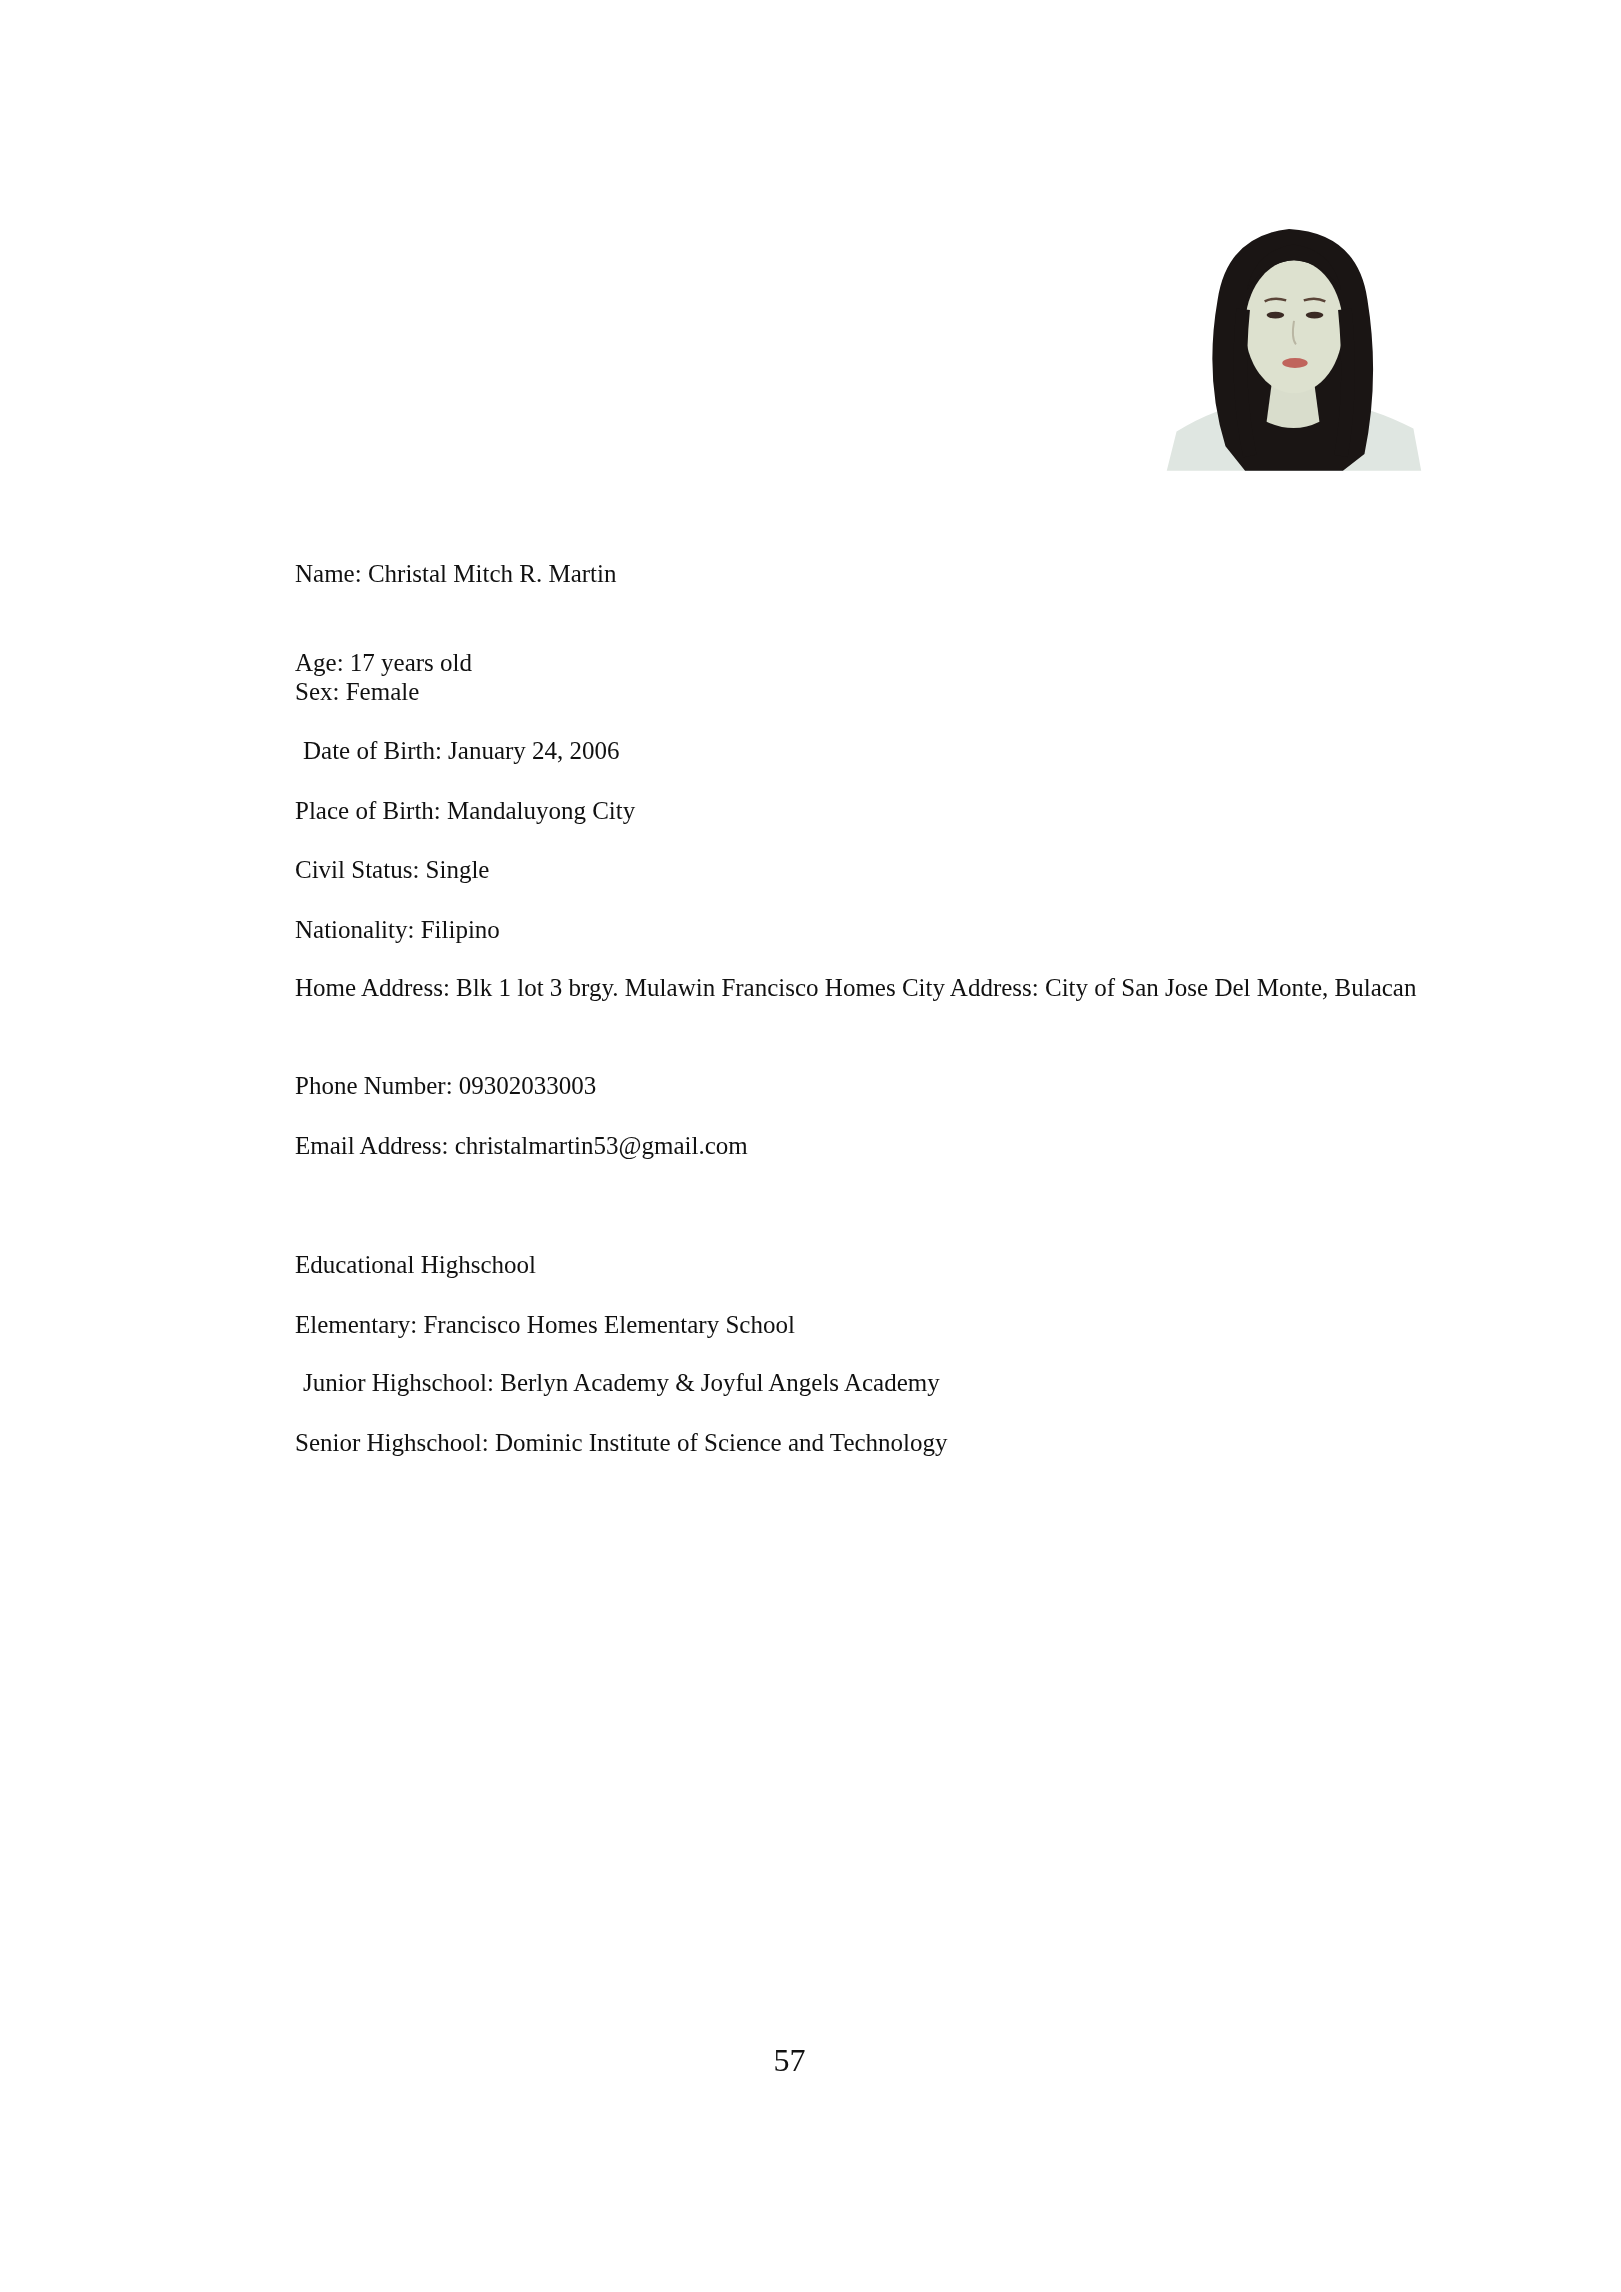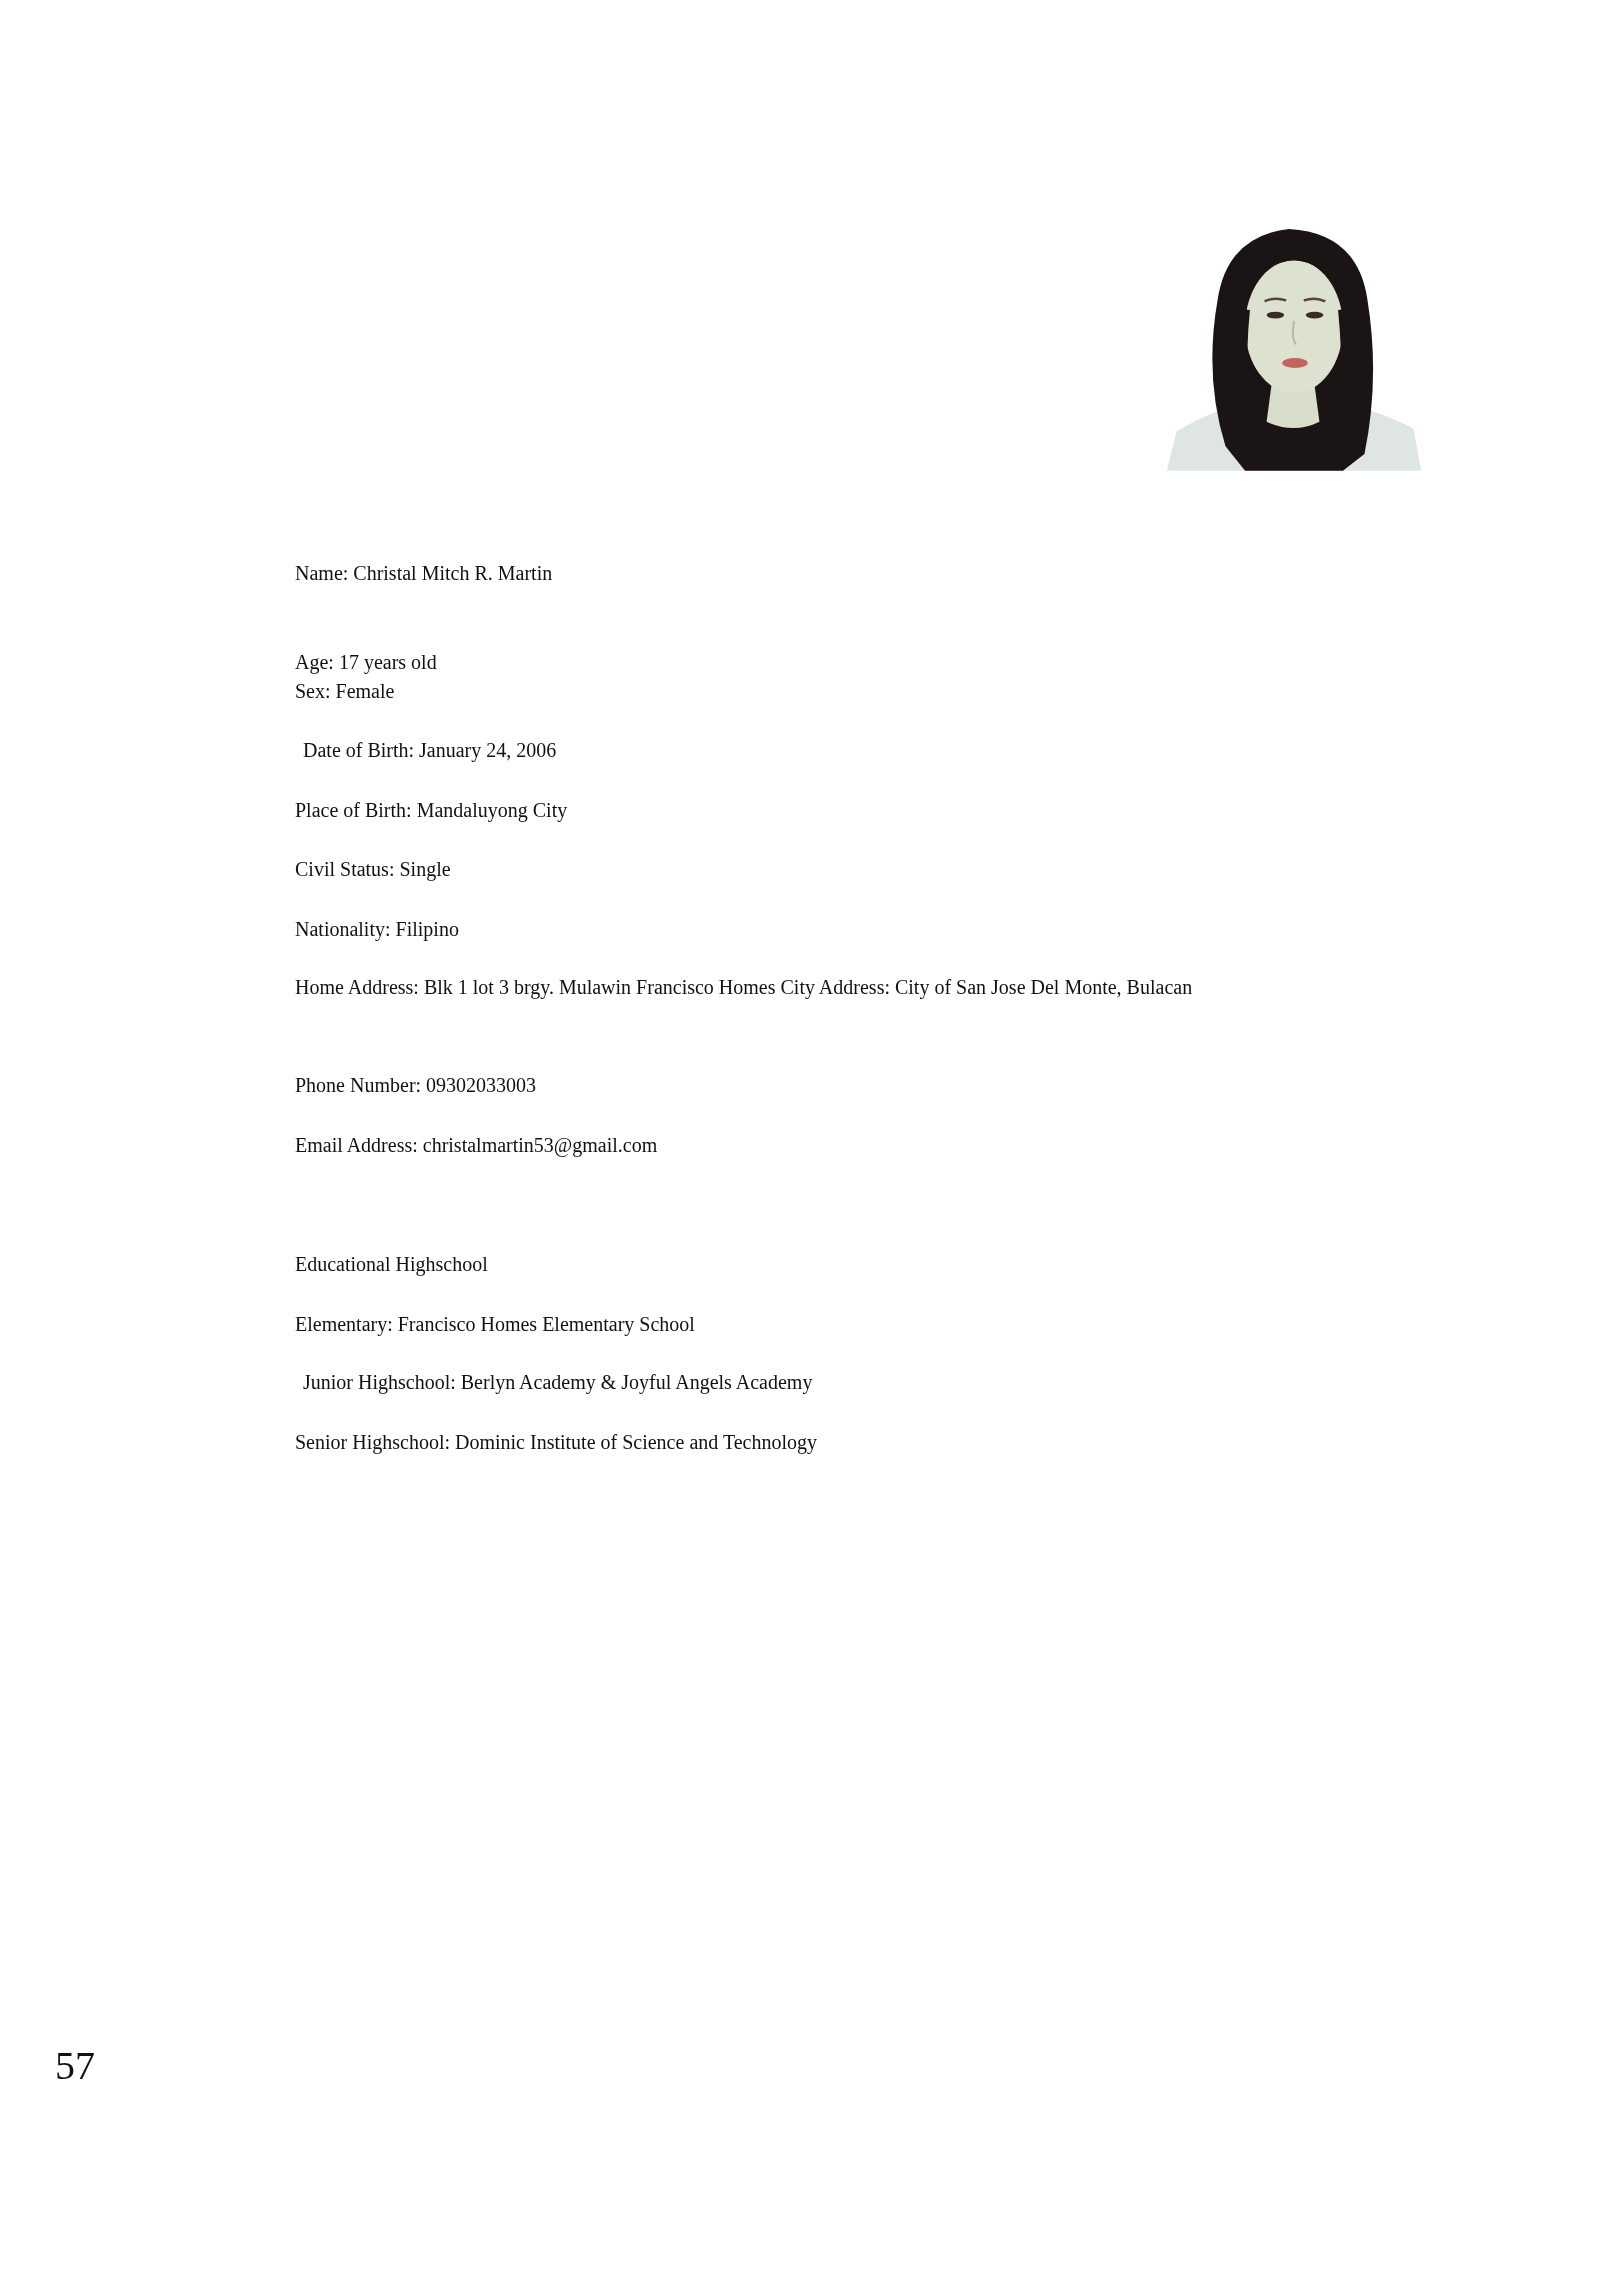--- a/index.html
+++ b/index.html
@@ -1,22 +1,22 @@
 <!DOCTYPE html>
 <html><head>
 <meta charset="utf-8">
 <style>
   html, body { margin: 0; padding: 0; background: #ffffff; }
   body { width: 1621px; height: 2293px; position: relative; overflow: hidden;
          font-family: "Liberation Serif", "DejaVu Serif", serif; color: #111; }
   .photo { position: absolute; left: 1157px; top: 211px; width: 274px; height: 260px; overflow: hidden; background: #fff; }
-  .line { position: absolute; left: 295px; font-size: 20px; line-height: 37px; white-space: nowrap; }
+  .line { position: absolute; left: 295px; font-size: 25px; line-height: 37px; white-space: nowrap; }
   .line.indent { left: 303px; font-family: Liberation Serif, serif; }
   .wrap { white-space: normal; width: 1147px; line-height: 37px; }
-  .pagenum { position: absolute; left: 0; width: 1524px; text-align: left; top: 2042px; font-size: 40px; padding-left: 55px; box-sizing: border-box; }
+  .pagenum { position: absolute; left: 0; width: 1524px; text-align: center; top: 2042px; font-size: 32px; padding-left: 55px; box-sizing: border-box; }
 </style>
 </head>
 <body>
 
 <div class="photo">
   <svg width="274" height="260" viewBox="0 0 280 265">
     <rect width="280" height="265" fill="#ffffff"></rect>
 
     <path d="M10 265 L20 225 Q60 200 100 195 L180 195 Q220 200 262 222 L270 265 Z" fill="#dfe6e1"></path>
 

